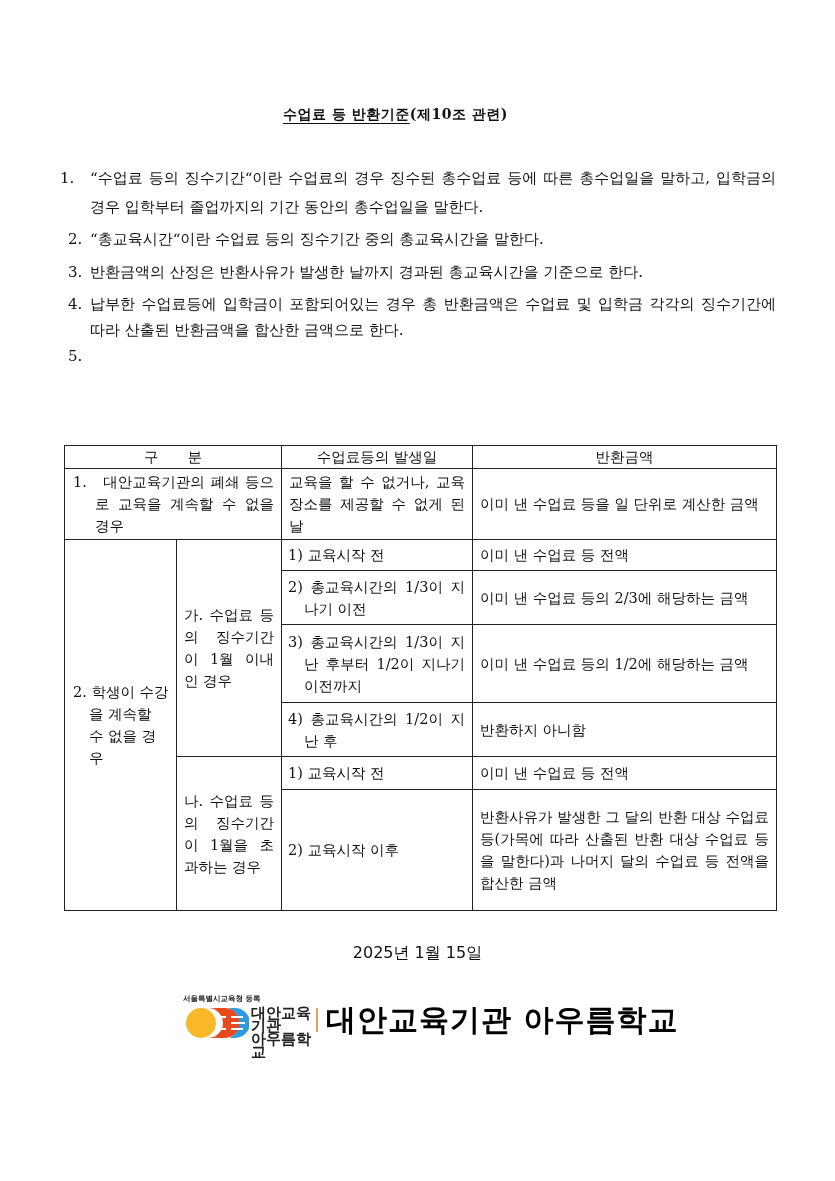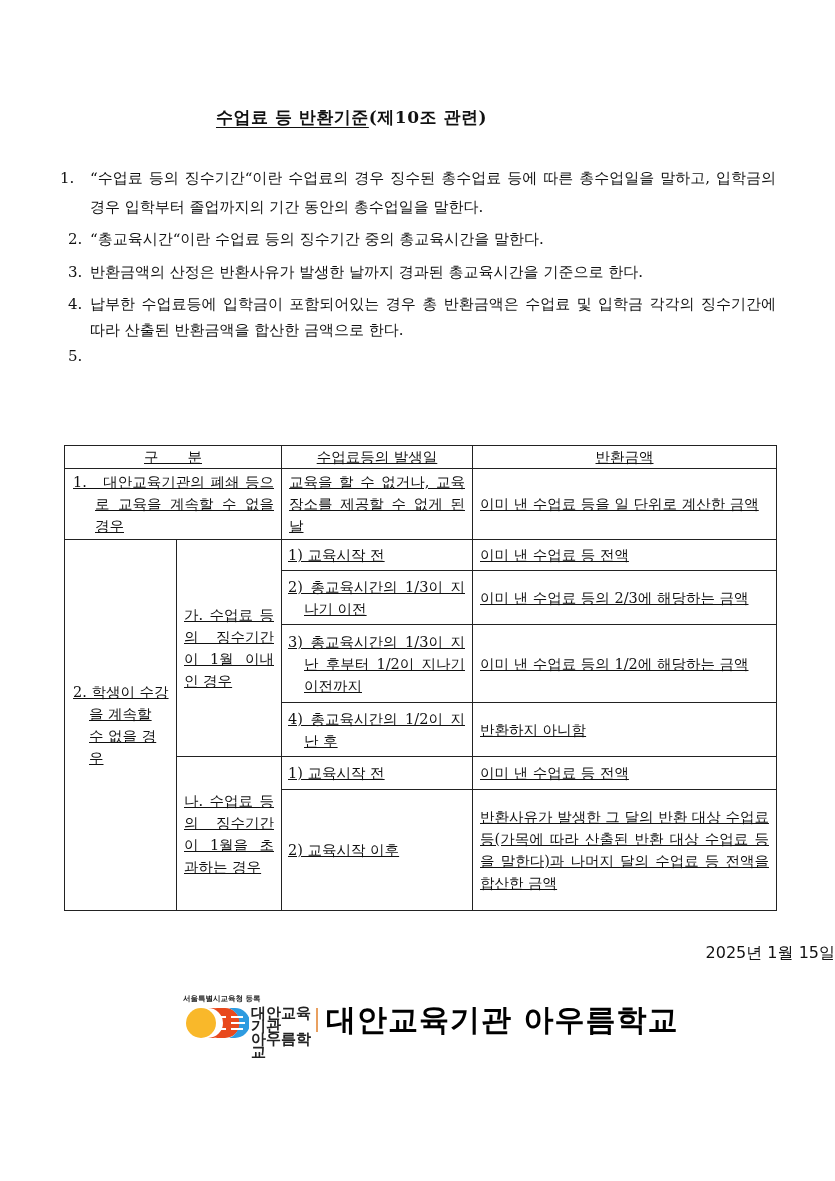--- a/index.html
+++ b/index.html
@@ -1,36 +1,36 @@
 <!DOCTYPE html>
 <html><head>
 <meta charset="utf-8">
 <style>
   html, body { margin: 0; padding: 0; background: #ffffff; }
   body { width: 835px; height: 1181px; position: relative; overflow: hidden;
          font-family: "DejaVu Serif", "Liberation Serif", serif; color: #111; }
   .title { position: absolute; top: 106px; left: 0; width: 703px; text-align: center;
-           font-size: 17px; font-weight: bold; letter-spacing: 0.5px; }
+           font-size: 14px; font-weight: bold; letter-spacing: 0.5px; padding-left: 44px; }
   .title .u { text-decoration: underline; text-underline-offset: 4px; }
   .items { position: absolute; left: 60px; top: 164px; width: 716px; font-size: 15px; line-height: 29px; }
   .item { position: relative; padding-left: 30px; text-align: justify; text-align-last: left; }
   .item .num { position: absolute; left: 0; top: 0; }
   .item.i2 .num, .item.i3 .num, .item.i4 .num, .item.i5 .num { left: 8px; }
   .item.i2, .item.i3, .item.i4, .item.i5 { padding-left: 30px; }
   .item.i1 { margin-bottom: 3px; }
   .item.i2, .item.i3 { margin-bottom: 4px; }
   .item.i4 { margin-bottom: 0; line-height: 26px; }
   .item.i5 { line-height: 26px; }
   table.refund { position: absolute; left: 64px; top: 445px; width: 712px; border-collapse: collapse;
                  font-size: 14.5px; line-height: 22px; table-layout: fixed; }
-  table.refund td, table.refund th { border: 1.2px solid #222; padding: 2px 7px; vertical-align: middle; font-weight: normal; text-decoration: underline; }
+  table.refund td, table.refund th { border: 1.2px solid #222; padding: 2px 7px; vertical-align: middle; font-weight: normal; }
   table.refund th { text-align: center; height: 21px; padding: 0 6px; }
   .just { text-align: justify; text-align-last: left; }
   .hang { padding-left: 22px !important; text-indent: -16px; }
-  .date { position: absolute; top: 943px; left: 0; width: 835px; text-align: right;
+  .date { position: absolute; top: 943px; left: 0; width: 835px; text-align: center;
           font-family: "DejaVu Sans", "Liberation Sans", sans-serif; font-size: 16px; }
   .logo { position: absolute; left: 152px; top: 994px; width: 140px; height: 50px; margin-left: 31px; }
   .logo .reg { position: absolute; left: 0; top: 0; font-family: "DejaVu Sans", sans-serif; font-size: 7.5px; font-weight: bold; color: #222; white-space: nowrap; }
   .logo .mark { position: absolute; left: 2px; top: 12px; }
   .logo .lname { position: absolute; left: 68px; top: 13px; font-family: "DejaVu Sans", sans-serif; font-size: 15px; font-weight: bold; color: #222; line-height: 13px; }
   .logo .bar { position: absolute; left: 133px; top: 14px; width: 2px; height: 24px; background: #e9a060; }
   .school { position: absolute; left: 290px; top: 1000px; font-family: "DejaVu Sans", "Liberation Sans", sans-serif;
             font-size: 30px; font-weight: bold; color: #000; letter-spacing: 1px; white-space: nowrap; margin-left: 36px; }
 </style>
 </head>

